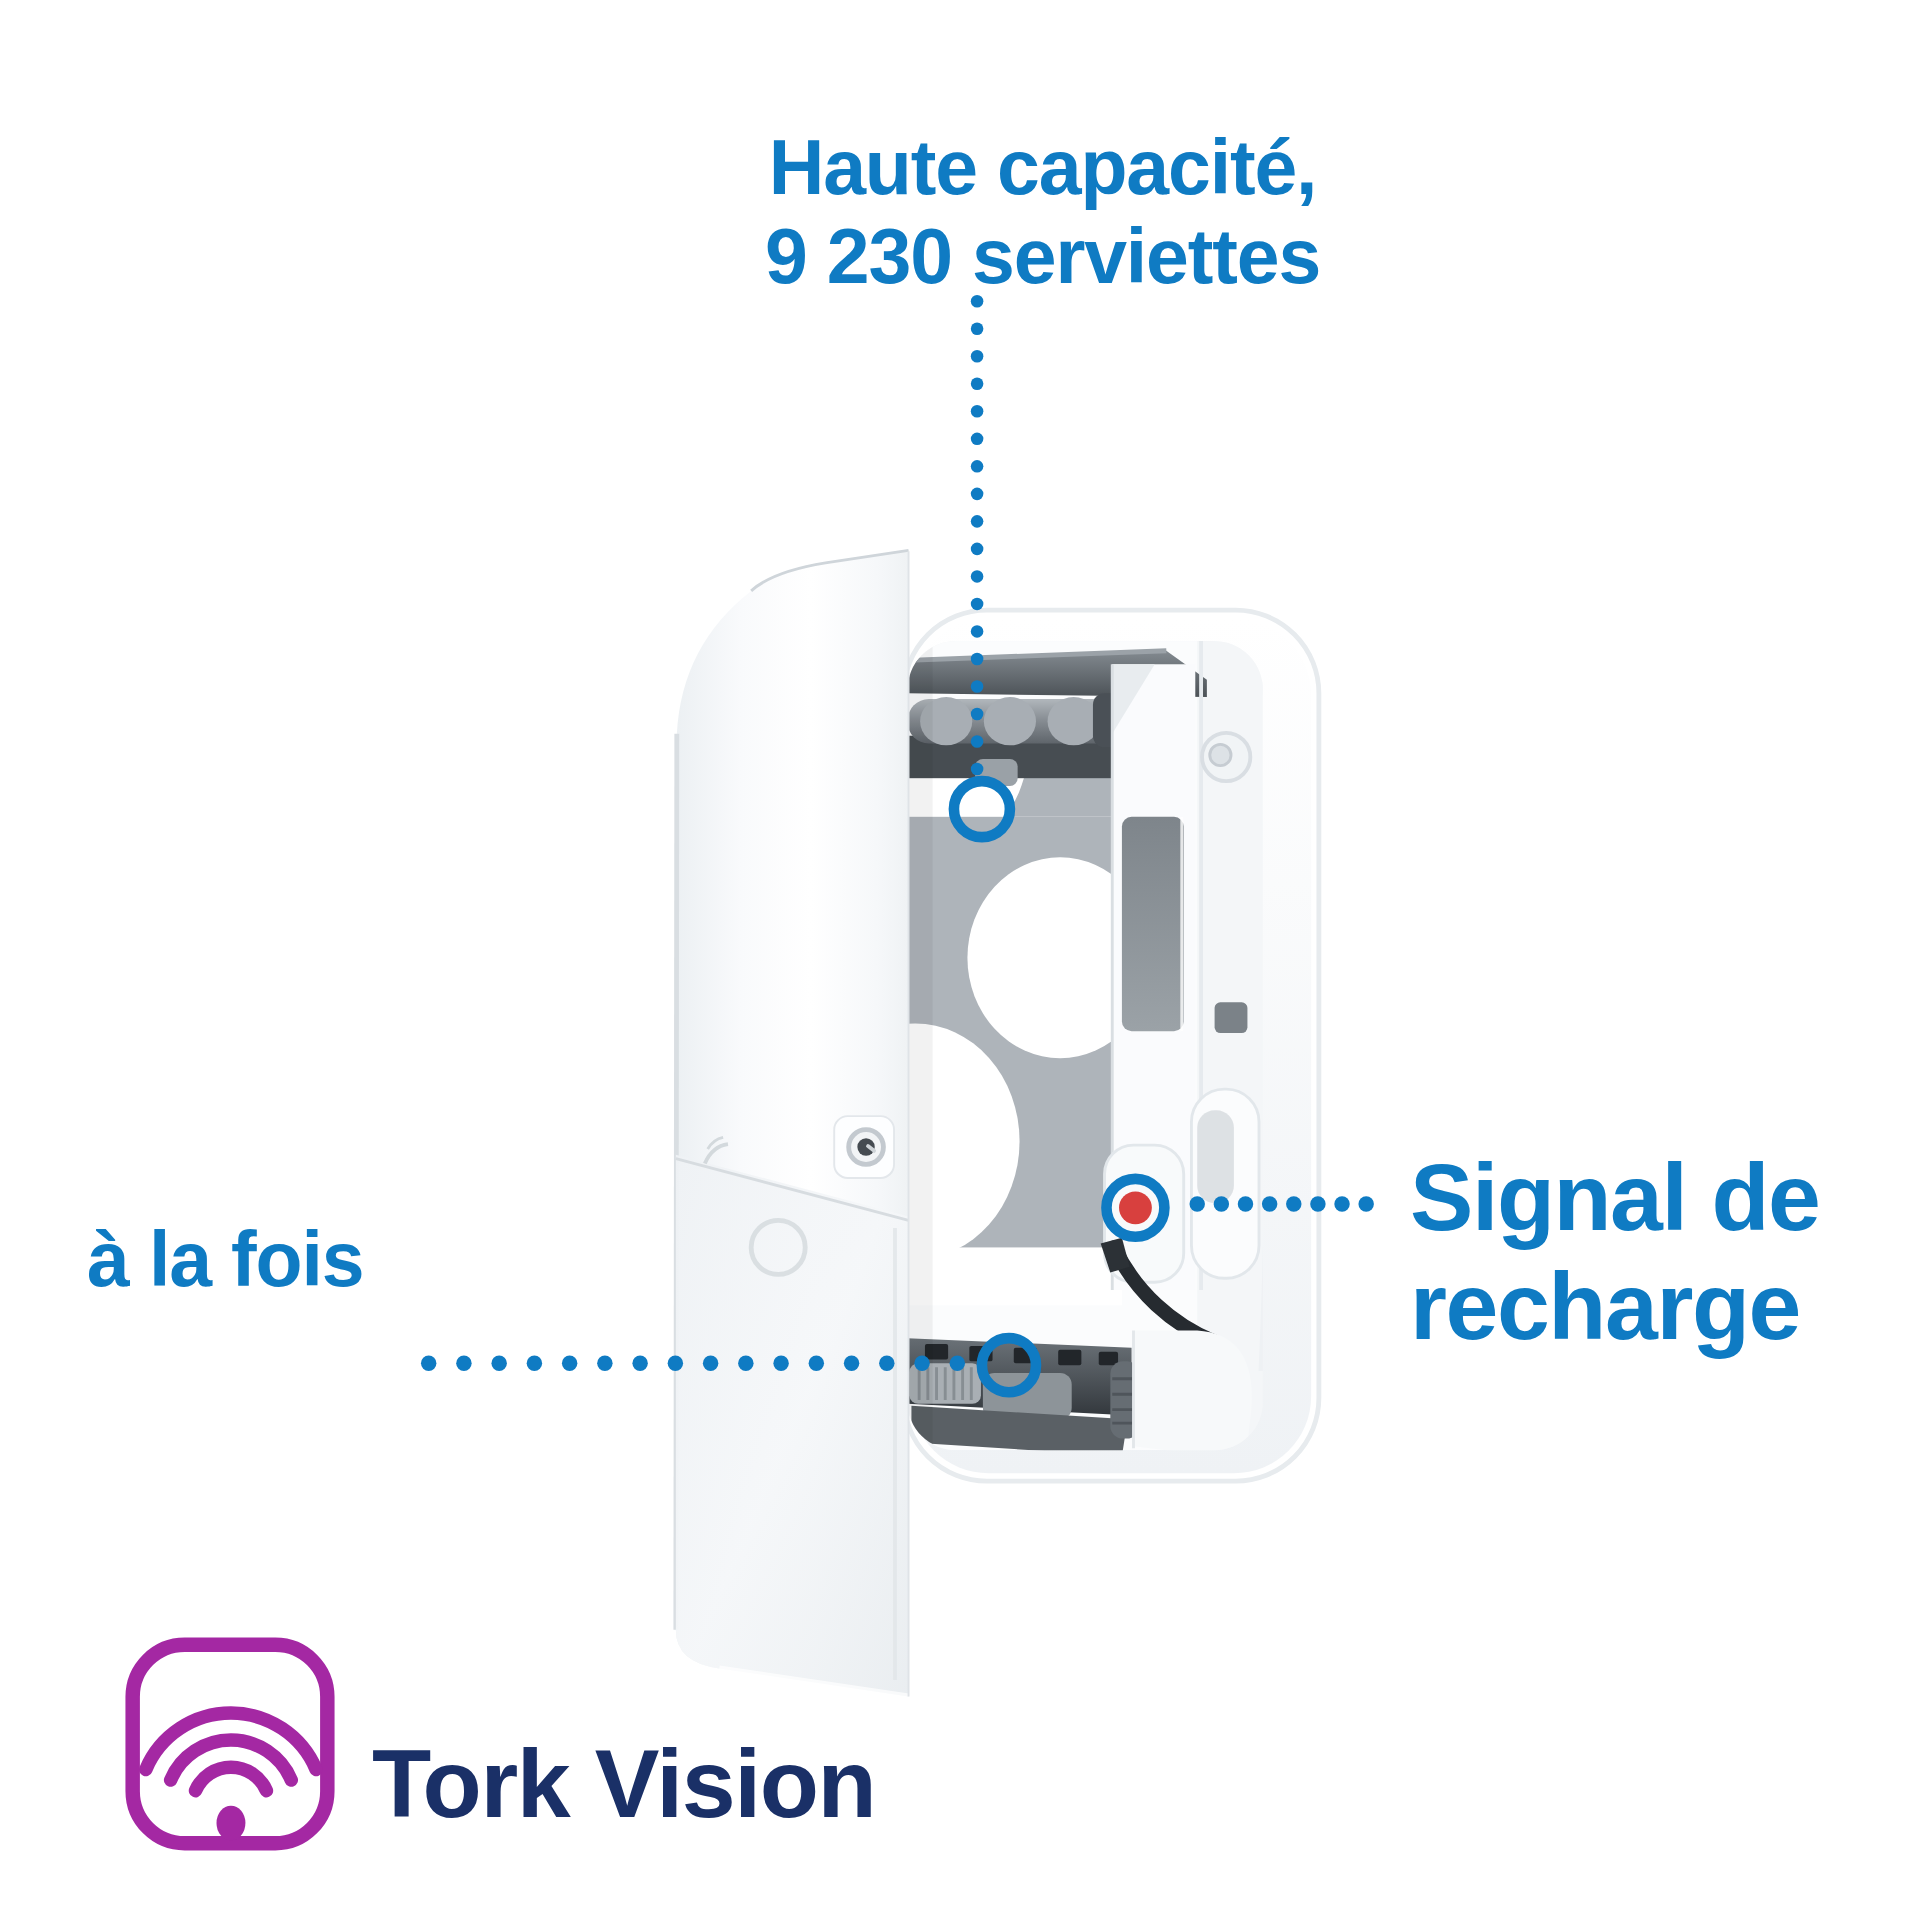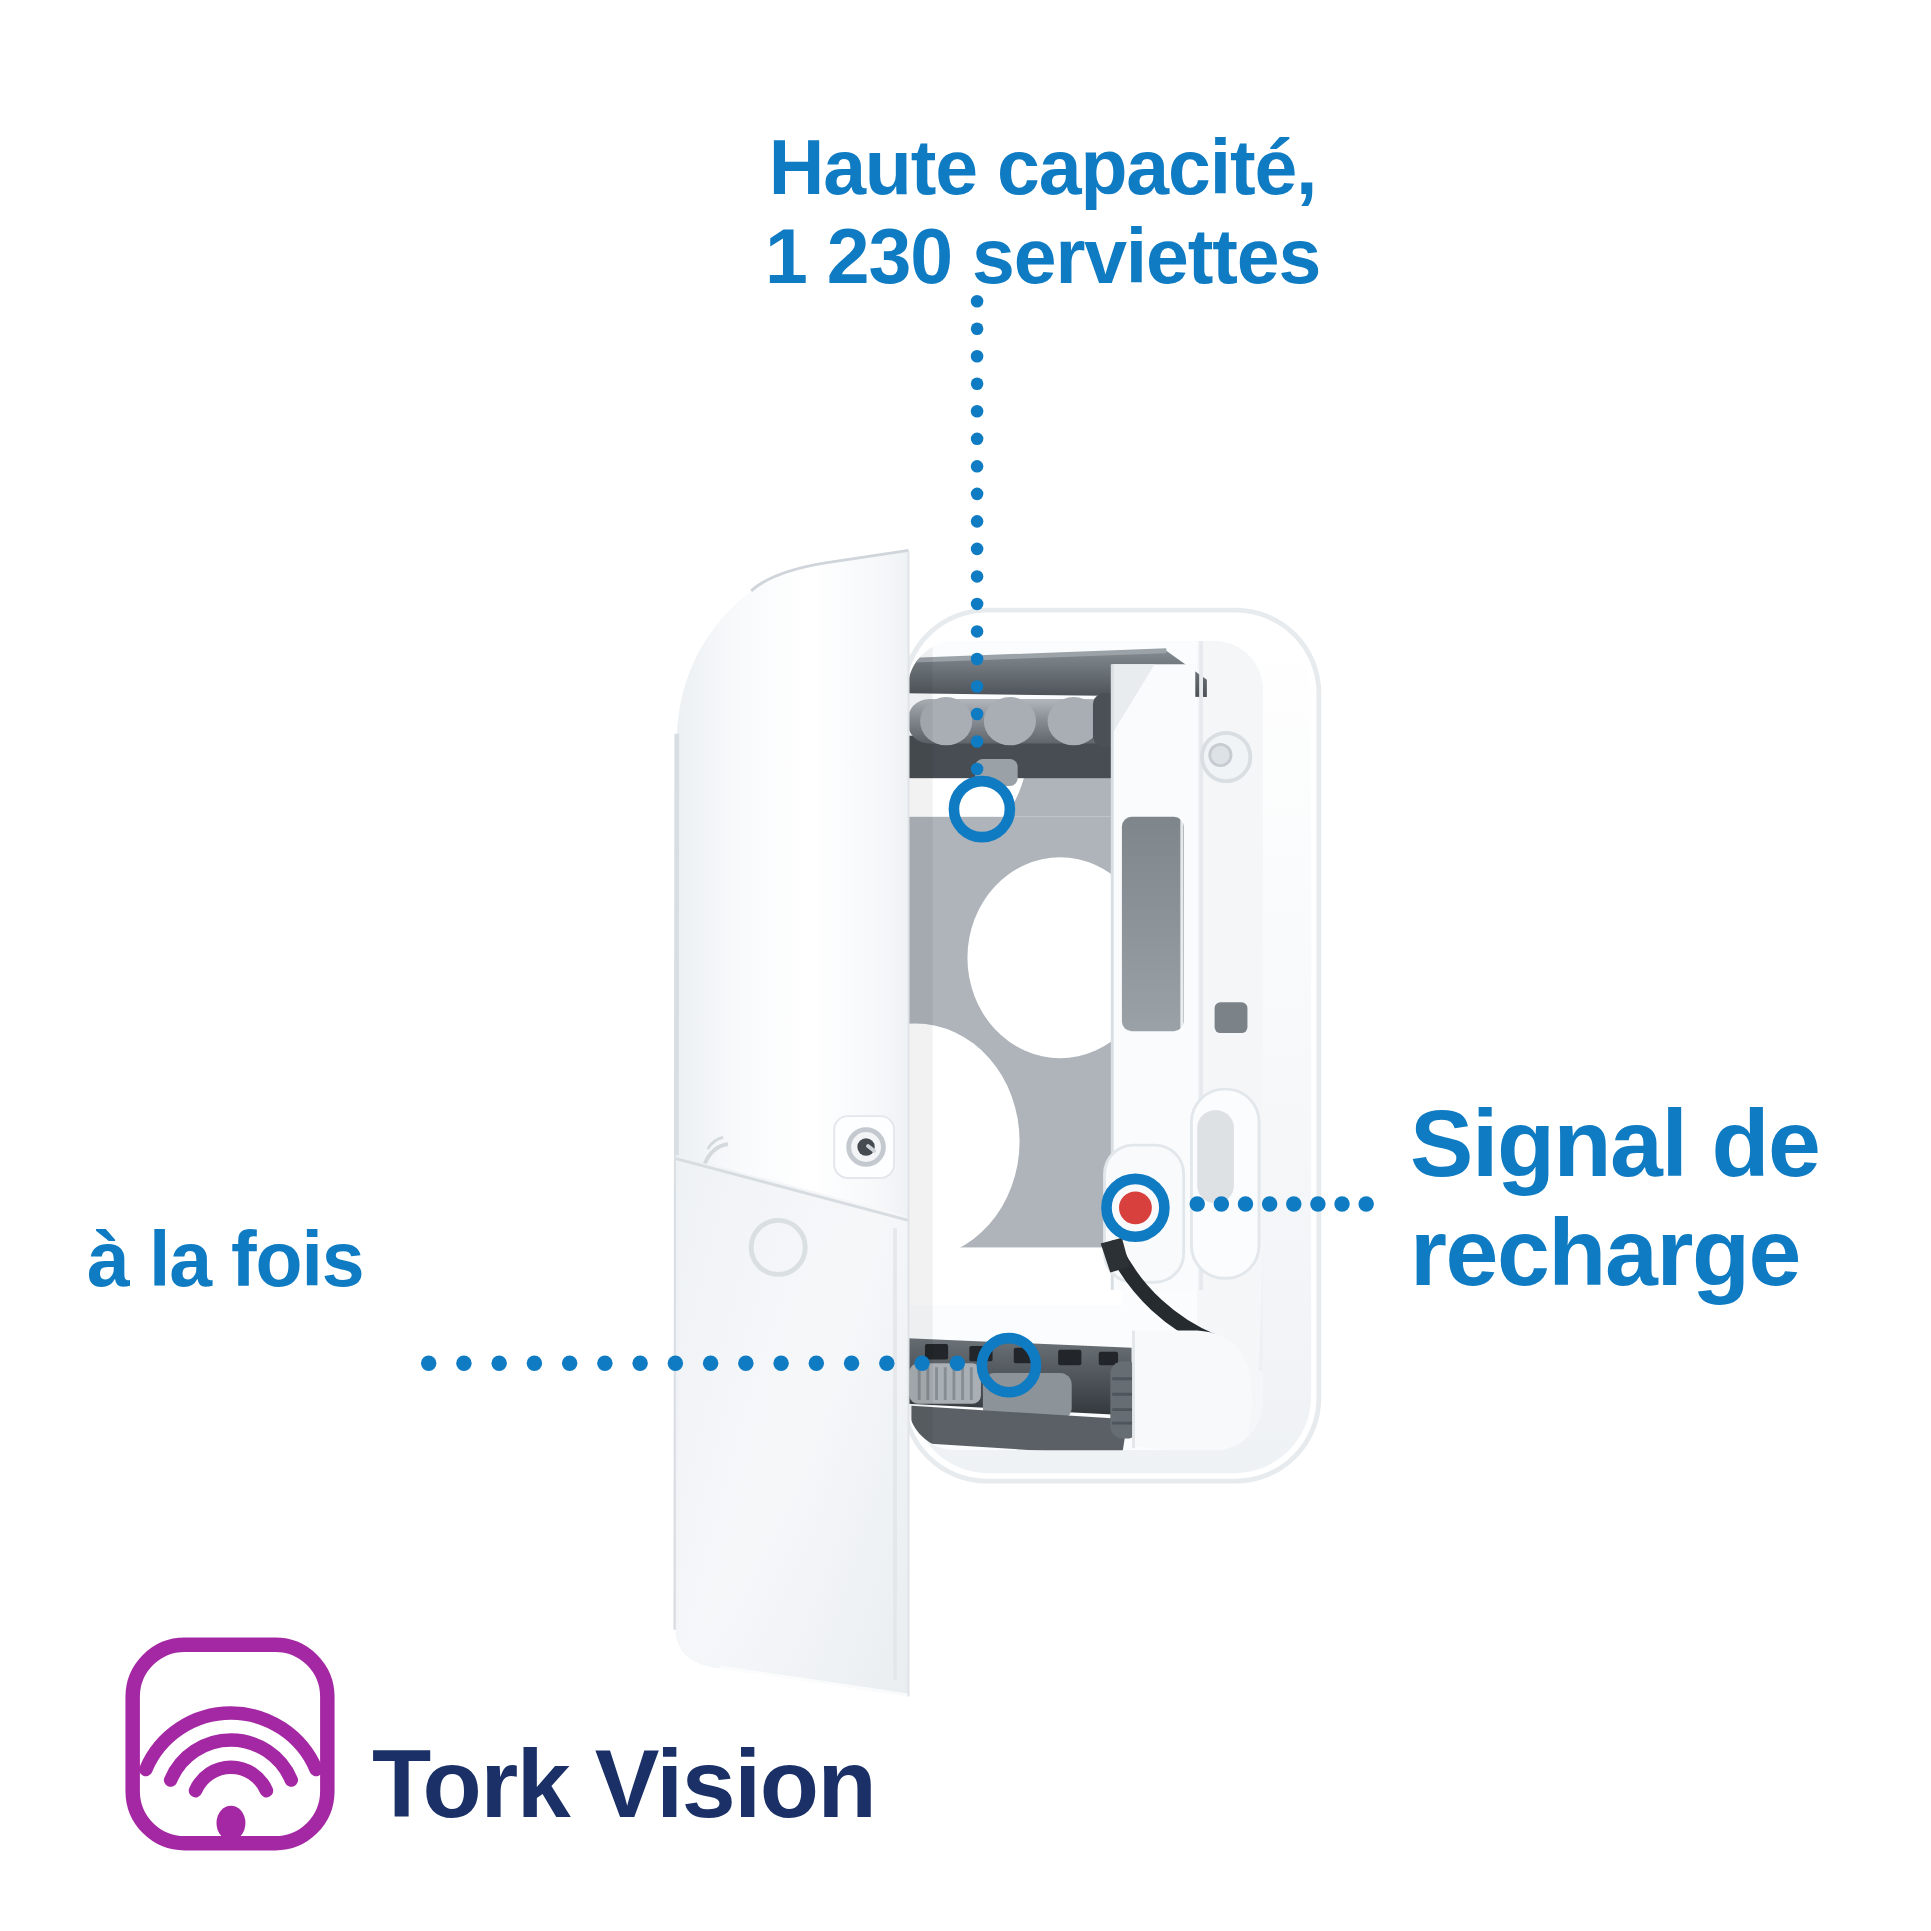--- a/index.html
+++ b/index.html
@@ -13,21 +13,21 @@
     position:relative;width:1931px;height:1931px;background:#ffffff;overflow:hidden;
     font-family:"Liberation Sans", sans-serif;
     border-radius:7px;
   }
   .ann{position:absolute;font-weight:700;letter-spacing:-0.015em;}
   .ann .line{display:block;}
   .blue{color:var(--annotation_blue);}
   .navy{color:var(--dark_navy);}
   .ann-capacity{left:608px;top:123px;width:869px;text-align:center;font-size:77px;line-height:89px;}
   .ann-one-towel{left:87px;top:1215px;font-size:77px;line-height:88px;}
-  .ann-refill{left:1410px;top:1089px;font-size:95px;line-height:109px;}
+  .ann-refill{left:1410px;top:1143px;font-size:95px;line-height:109px;}
   .ann-vision{left:372px;top:1728px;font-size:97px;line-height:111px;}
   .art{position:absolute;left:0;top:0;}
   .badge{position:absolute;left:124px;top:1636px;}
   .dot{fill:var(--annotation_blue);}
   .ring{fill:none;stroke:var(--annotation_blue);stroke-width:11px;}
   .wifi{stroke:var(--purple);fill:none;stroke-width:14px;stroke-linecap:round;}
   .wifi-dot{fill:var(--purple);}
   .wifi-frame{stroke:var(--purple);fill:none;stroke-width:15px;}
   .red-ind{fill:var(--refill_red);}
 </style>
@@ -230,21 +230,21 @@
       <circle class="dot" cx="1340" cy="1247" r="8"></circle>
         <circle class="dot" cx="1365" cy="1247" r="8"></circle>
       <circle class="dot" cx="1390" cy="1247" r="8"></circle>
         <circle class="dot" cx="1415" cy="1247" r="8"></circle>
     </g>
     <circle class="ring" cx="1176" cy="1251" r="30"></circle>
   </svg>
 
   <div class="ann blue ann-capacity">
     <span class="line">Haute capacité,</span>
-    <span class="line">1 230 serviettes</span>
+    <span class="line">9 230 serviettes</span>
   </div>
 
   <div class="ann blue ann-one-towel">
     <span class="line">à la fois</span>
   </div>
 
   <div class="ann blue ann-refill">
     <span class="line">Signal de</span>
     <span class="line">recharge</span>
   </div>

